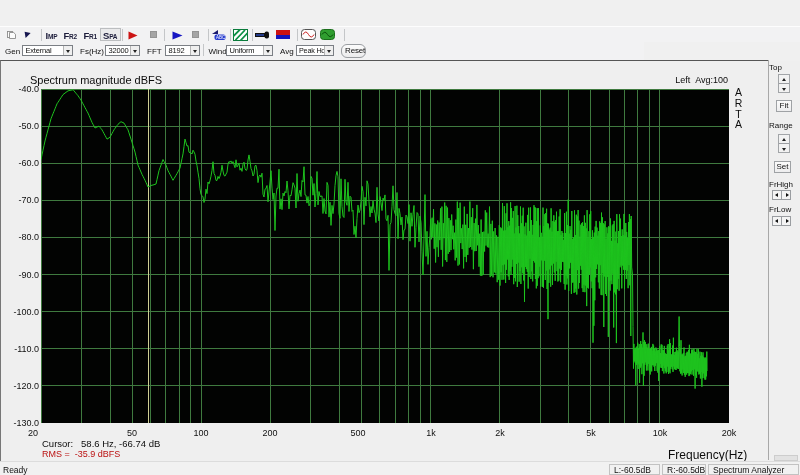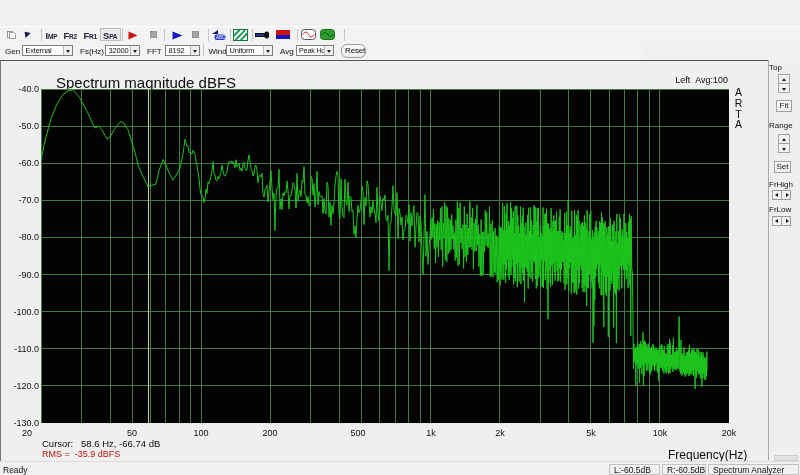--- a/index.html
+++ b/index.html
@@ -113,21 +113,21 @@
  <div class="lbl2" style="left:147px">FFT</div>
  <div class="combo" style="left:165px;width:35px">8192<span class="da"></span></div>
  <div class="sep" style="left:203px;top:2px"></div>
  <div class="lbl2" style="left:208.5px">Wind</div>
  <div class="combo" style="left:226px;width:47px">Uniform<span class="da"></span></div>
  <div class="lbl2" style="left:280px">Avg</div>
  <div class="combo" style="left:296px;width:38px;font-size:7.2px;padding-left:2px">Peak Ho<span class="da"></span></div>
  <div id="reset">Reset</div>
 </div>
 <div id="client" class="abs"></div>
- <div class="abs" style="left:56px;top:74px;font-size:15px;color:#0c0c0c">Spectrum magnitude dBFS</div>
+ <div class="abs" style="left:30px;top:74px;font-size:11px;color:#0c0c0c">Spectrum magnitude dBFS</div>
  <div class="abs" style="right:72px;top:75px;font-size:9px;color:#0c0c0c">Left&nbsp;&nbsp;Avg:100</div>
  <div class="abs" style="left:733px;top:87px;font-size:10.5px;line-height:10.8px;color:#0c0c0c;text-align:center;width:11px">A<br>R<br>T<br>A</div>
  <svg width="688" height="334" style="position:absolute;left:41px;top:89px;background:#020302">
       <g stroke="#3f7a3f" stroke-width="1">
         <line x1="0.5" y1="0" x2="0.5" y2="334"></line>
         <line x1="40.5" y1="0" x2="40.5" y2="334"></line>
         <line x1="69.5" y1="0" x2="69.5" y2="334"></line>
         <line x1="91.5" y1="0" x2="91.5" y2="334"></line>
         <line x1="109.5" y1="0" x2="109.5" y2="334"></line>
         <line x1="124.5" y1="0" x2="124.5" y2="334"></line>
@@ -170,21 +170,21 @@
  <div class="yl" style="top:84px">-40.0</div>
     <div class="yl" style="top:121px">-50.0</div>
     <div class="yl" style="top:158px">-60.0</div>
     <div class="yl" style="top:195px">-70.0</div>
     <div class="yl" style="top:232px">-80.0</div>
     <div class="yl" style="top:270px">-90.0</div>
     <div class="yl" style="top:307px">-100.0</div>
     <div class="yl" style="top:344px">-110.0</div>
     <div class="yl" style="top:381px">-120.0</div>
     <div class="yl" style="top:418px">-130.0</div>
- <div class="xl" style="left:13px">20</div>
+ <div class="xl" style="left:19px">20</div>
     <div class="xl" style="left:118px">50</div>
     <div class="xl" style="left:187px">100</div>
     <div class="xl" style="left:256px">200</div>
     <div class="xl" style="left:344px">500</div>
     <div class="xl" style="left:417px">1k</div>
     <div class="xl" style="left:486px">2k</div>
     <div class="xl" style="left:577px">5k</div>
     <div class="xl" style="left:646px">10k</div>
     <div class="xl" style="left:715px">20k</div>
  <div class="abs" style="left:668px;top:448px;font-size:12px;color:#0c0c0c">Frequency(Hz)</div>

